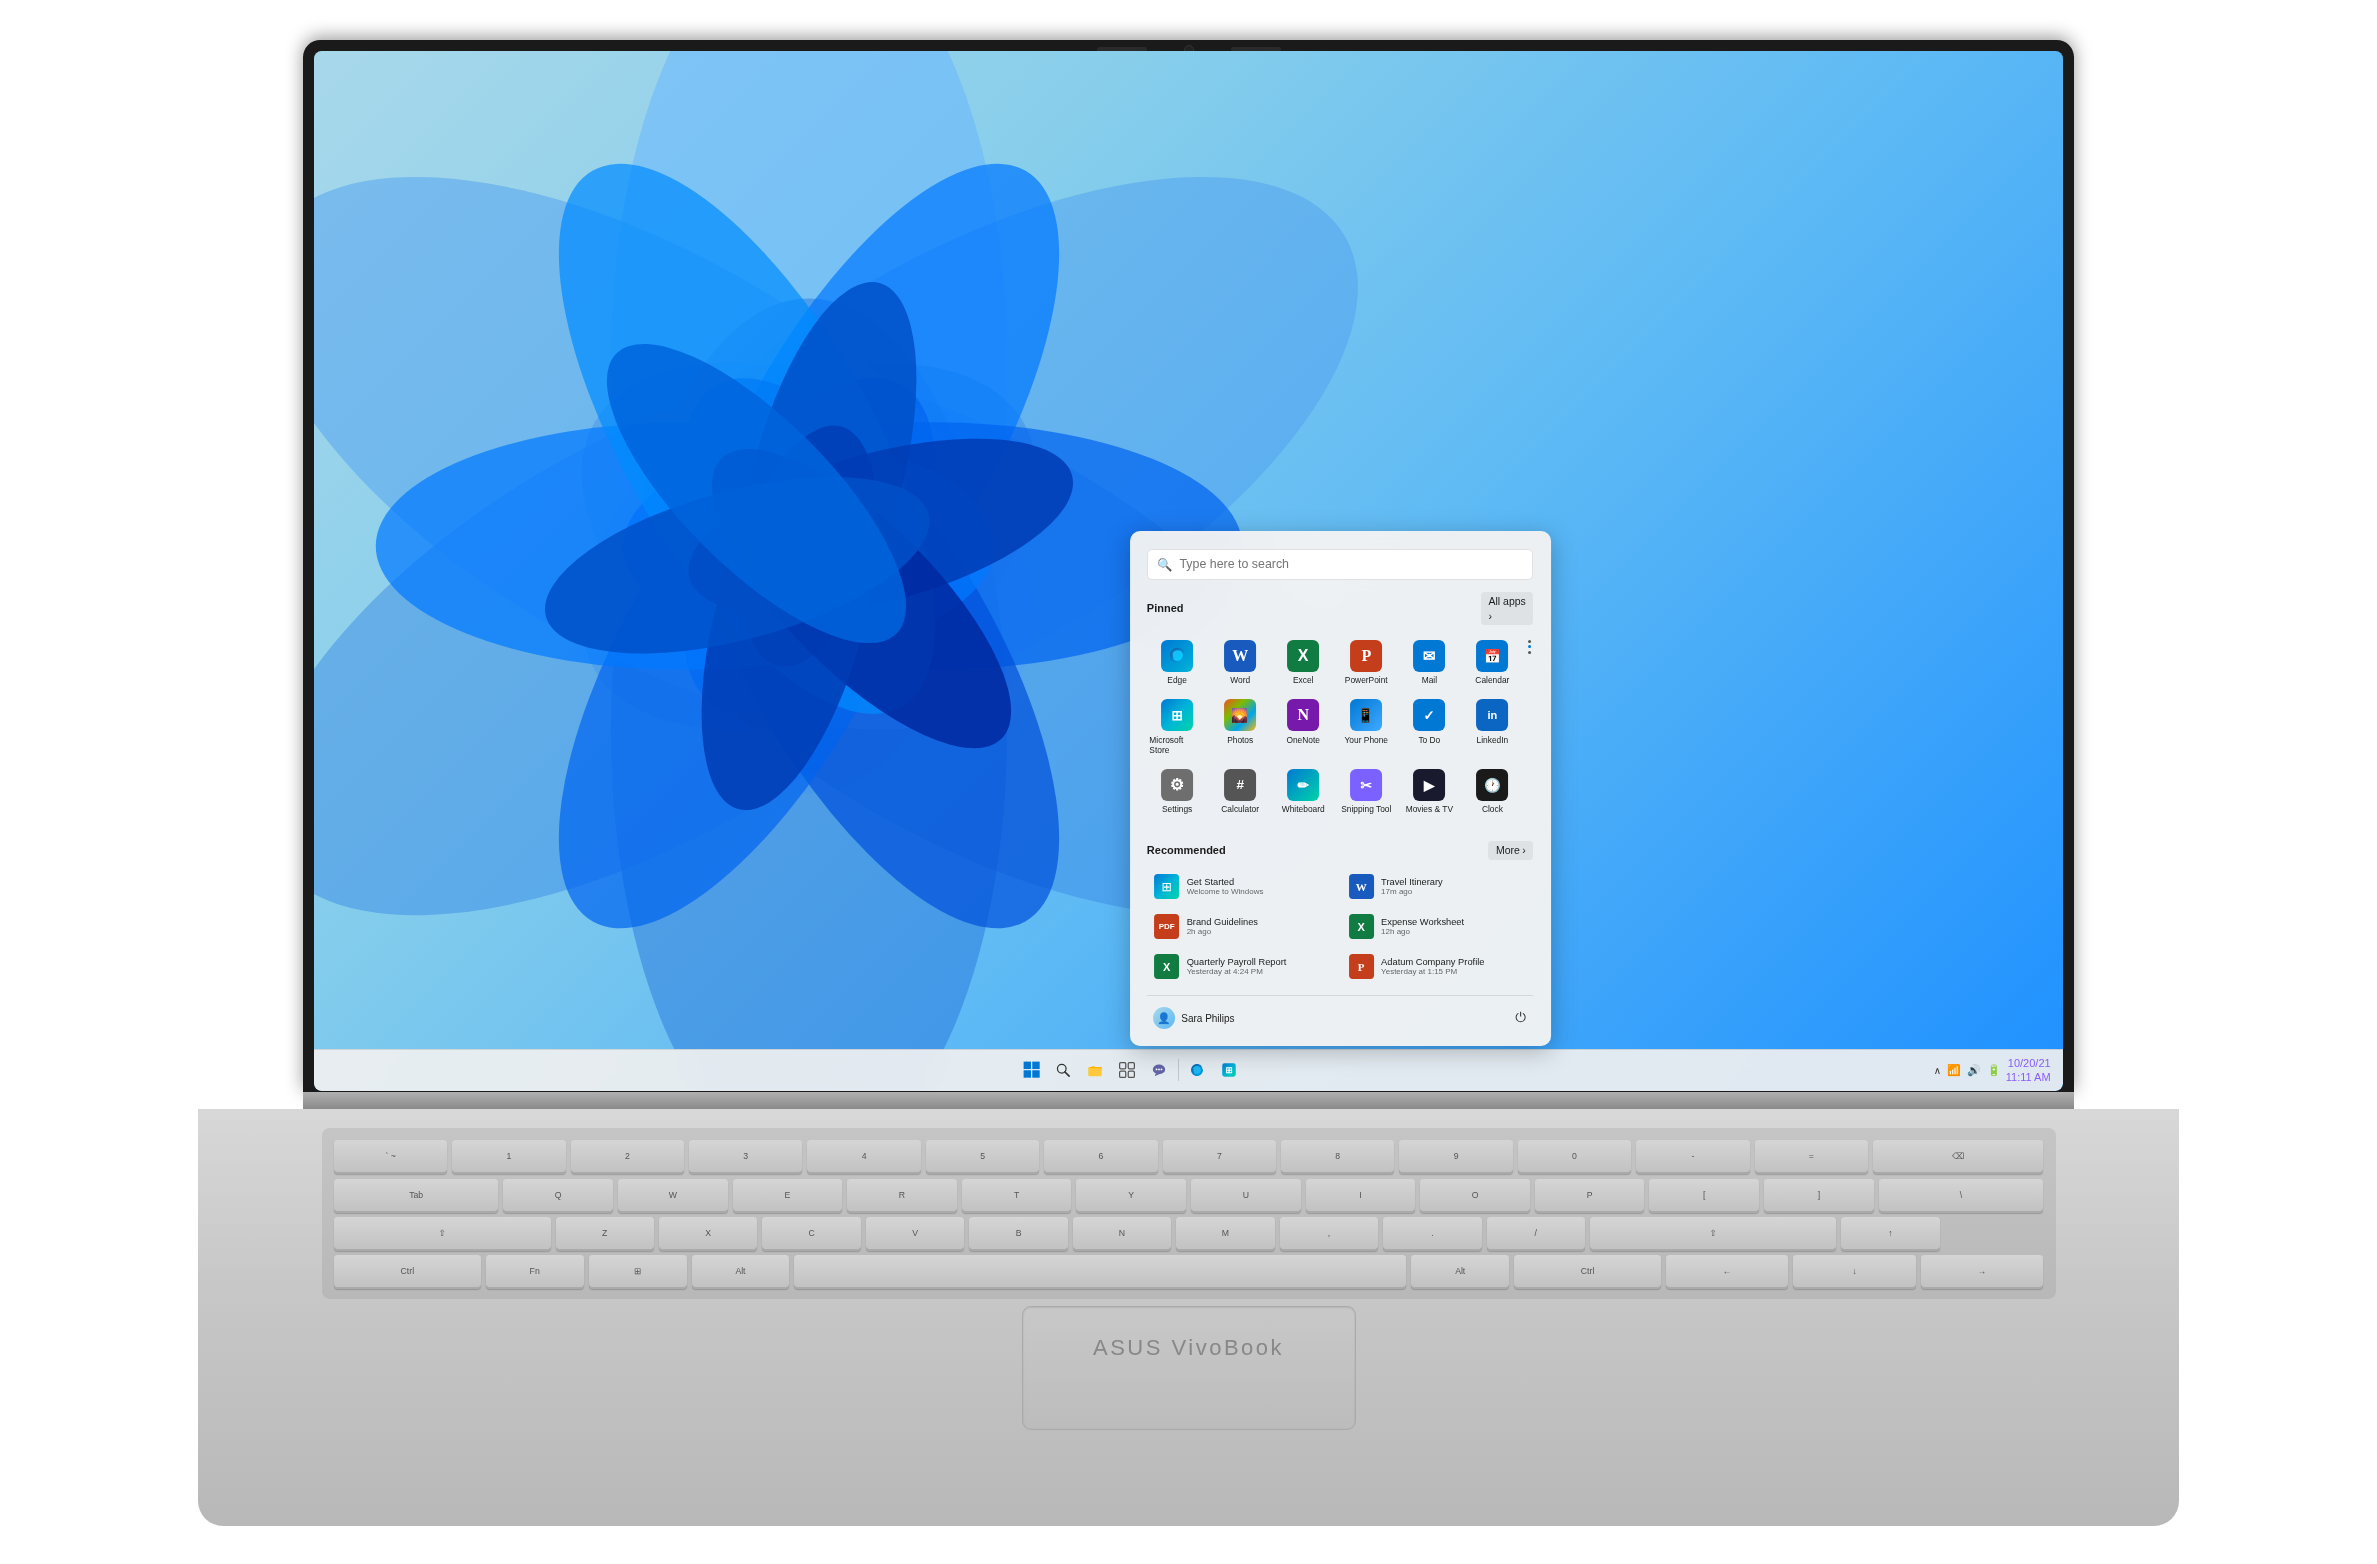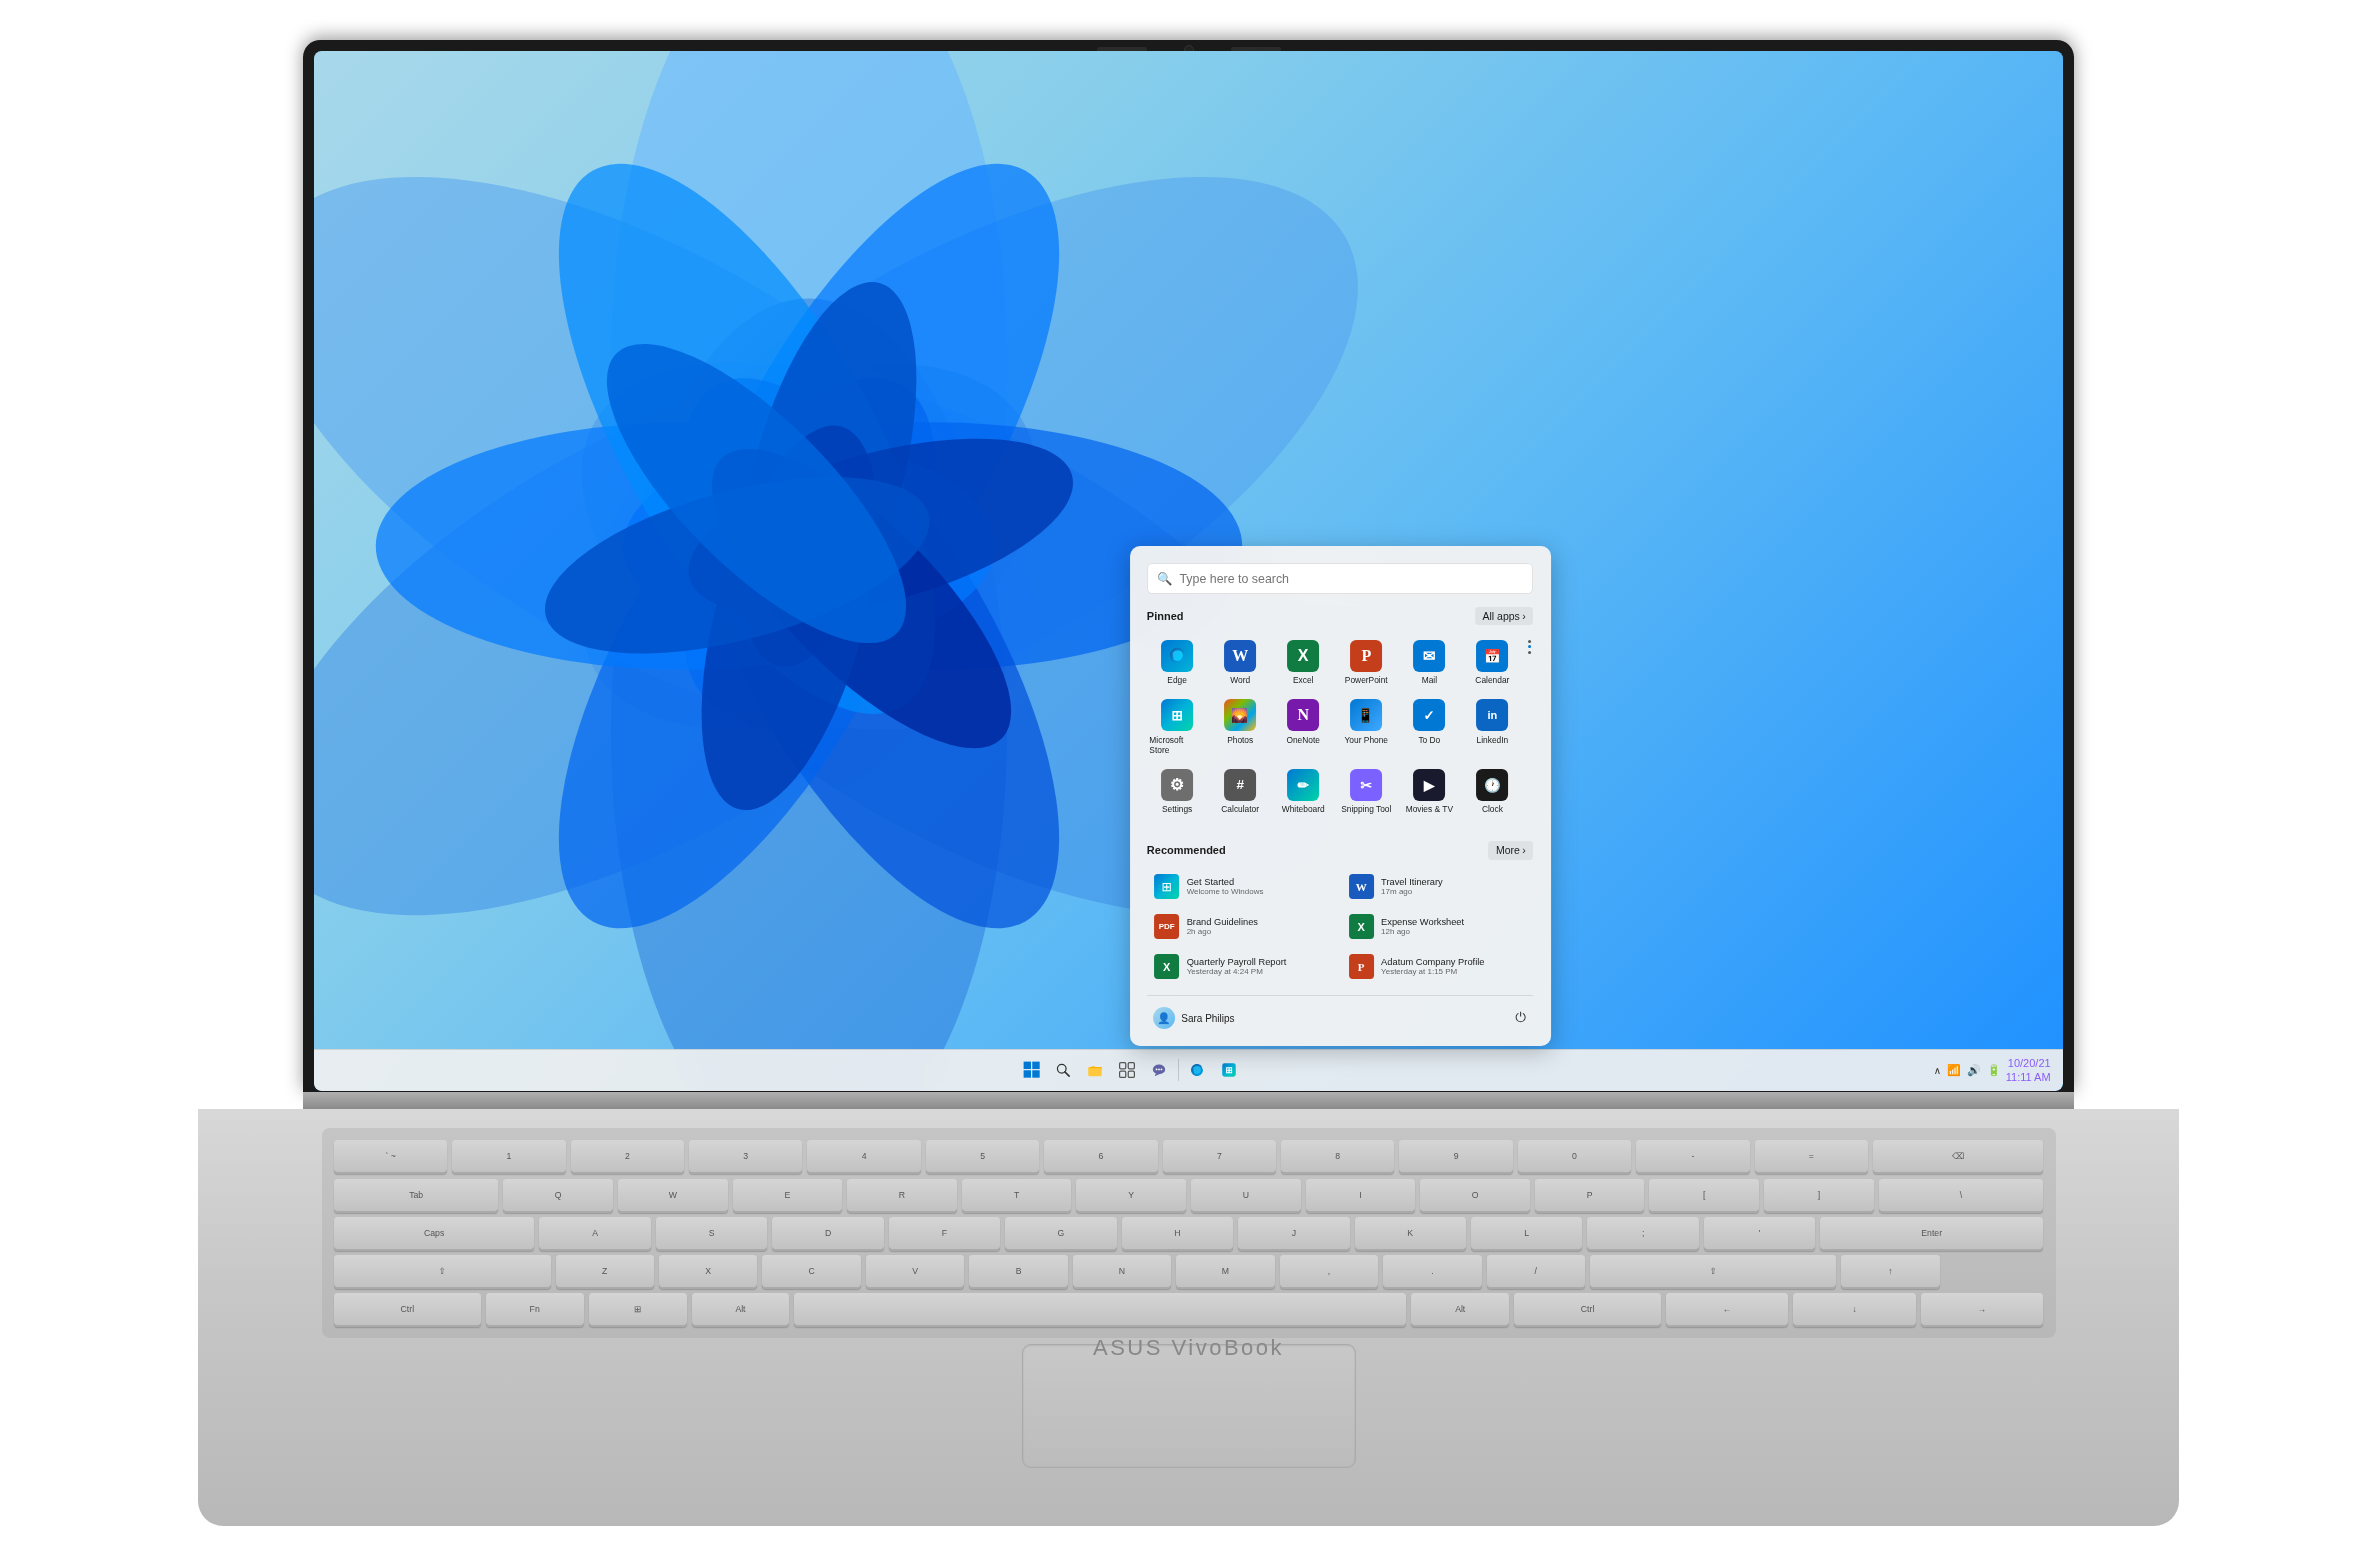--- a/index.html
+++ b/index.html
@@ -197,20 +197,21 @@
       font-size: 10.5px;
       color: #1a1a1a;
       background: rgba(0,0,0,0.06);
       border: none;
       border-radius: 3.7px;
       padding: 3.1px 7.4px;
       cursor: pointer;
       display: flex;
       align-items: flex-start;
       gap: 2.5px;
+      flex-direction: column;
     }
     .more-btn {
       font-size: 10.5px;
       color: #1a1a1a;
       background: rgba(0,0,0,0.06);
       border: none;
       border-radius: 3.7px;
       padding: 3.1px 7.4px;
       cursor: pointer;
       display: flex;
@@ -828,35 +829,20 @@
         <div class="key">Y</div>
         <div class="key">U</div>
         <div class="key">I</div>
         <div class="key">O</div>
         <div class="key">P</div>
         <div class="key">[</div>
         <div class="key">]</div>
         <div class="key" style="flex:1.5;">\</div>
       </div>
 
-      <div class="key-row">
-        <div class="key" style="flex:1.8;">Caps</div>
-        <div class="key">A</div>
-        <div class="key">S</div>
-        <div class="key">D</div>
-        <div class="key">F</div>
-        <div class="key">G</div>
-        <div class="key">H</div>
-        <div class="key">J</div>
-        <div class="key">K</div>
-        <div class="key">L</div>
-        <div class="key">;</div>
-        <div class="key">'</div>
-        <div class="key" style="flex:2;">Enter</div>
-      </div>
 
       <div class="key-row">
         <div class="key" style="flex:2.2;">⇧</div>
         <div class="key">Z</div>
         <div class="key">X</div>
         <div class="key">C</div>
         <div class="key">V</div>
         <div class="key">B</div>
         <div class="key">N</div>
         <div class="key">M</div>

